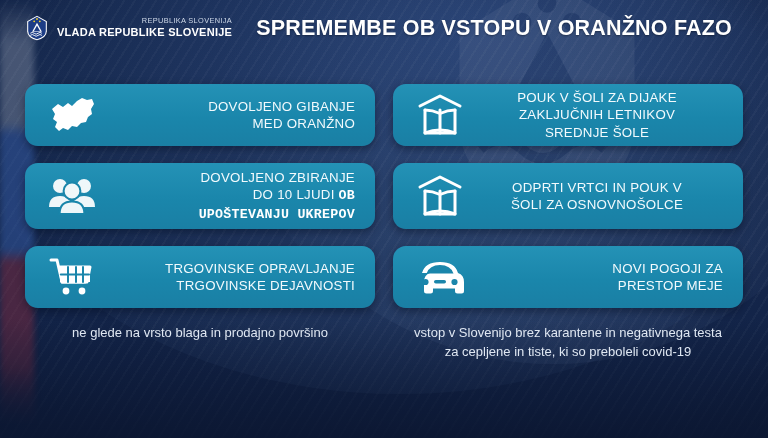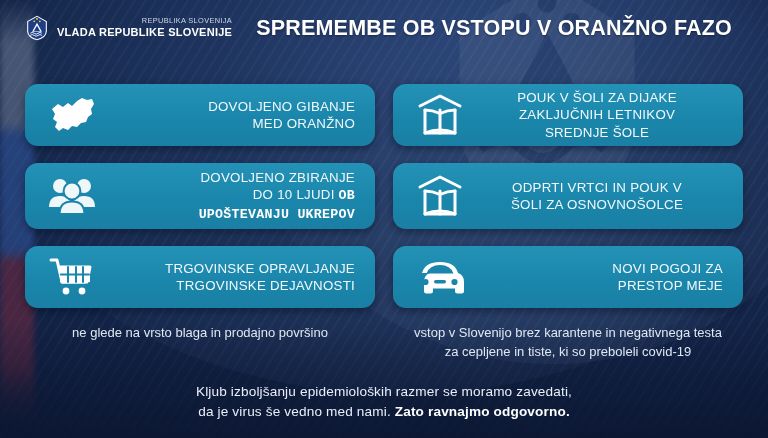--- a/index.html
+++ b/index.html
@@ -309,18 +309,14 @@
 
   <div class="footnote" id="fn-left">
     <span>ne glede na vrsto blaga in prodajno površino</span>
   </div>
 
   <div class="footnote" id="fn-right">
     <span>vstop v Slovenijo brez karantene in negativnega testa</span><br>
     <span>za cepljene in tiste, ki so preboleli covid-19</span>
   </div>
 
-  <div id="bottom">
-    <span>Kljub izboljšanju epidemioloških razmer se moramo zavedati,</span><br>
-    <span>da je virus še vedno med nami. </span><b>Zato ravnajmo odgovorno.</b>
-  </div>
 
 </div>
 
 </body></html>

